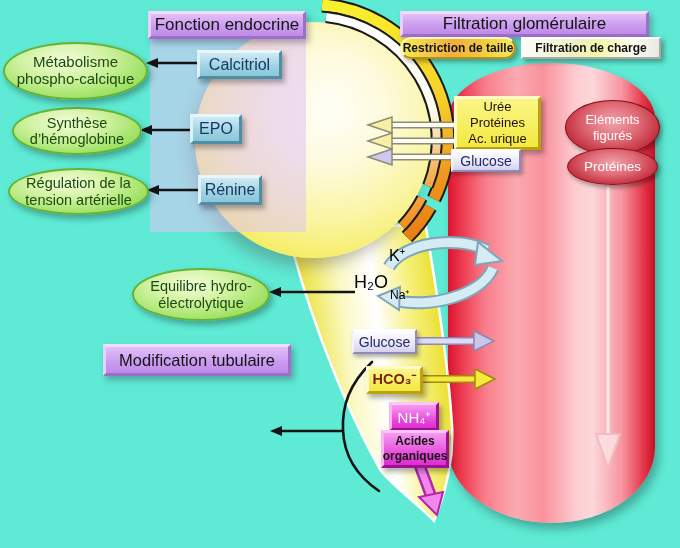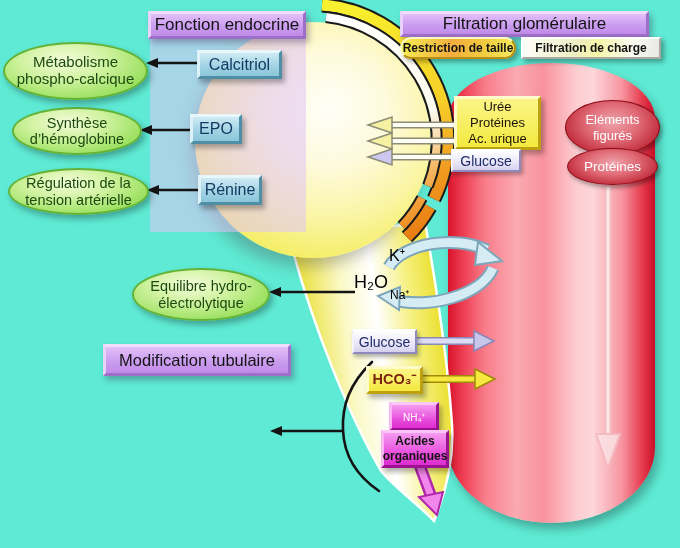--- a/index.html
+++ b/index.html
@@ -232,20 +232,20 @@
   <div class="abs ion" style="left:390px;top:286px;">
     <span>Na⁺</span>
   </div>
 
   <div class="abs wbox" style="left:352px;top:329px;width:65px;height:25px;">
     <span>Glucose</span>
   </div>
   <div class="abs ybox" style="left:366px;top:366px;width:57px;height:28px;font-size:14.5px;font-weight:bold;color:#7a2410;">
     <span>HCO₃⁻</span>
   </div>
-  <div class="abs mbox" style="left:389px;top:402px;width:50px;height:29px;color:#fff;font-size:10px;">
+  <div class="abs mbox" style="left:389px;top:402px;width:50px;height:29px;color:#fff;font-size:15px;">
     <span>NH₄⁺</span>
   </div>
   <div class="abs mbox" style="left:381px;top:430px;width:68px;height:38px;color:#141414;font-size:12px;font-weight:bold;line-height:1.25;">
     <span>Acides organiques</span>
   </div>
 
 </div>
 
 </body></html>

